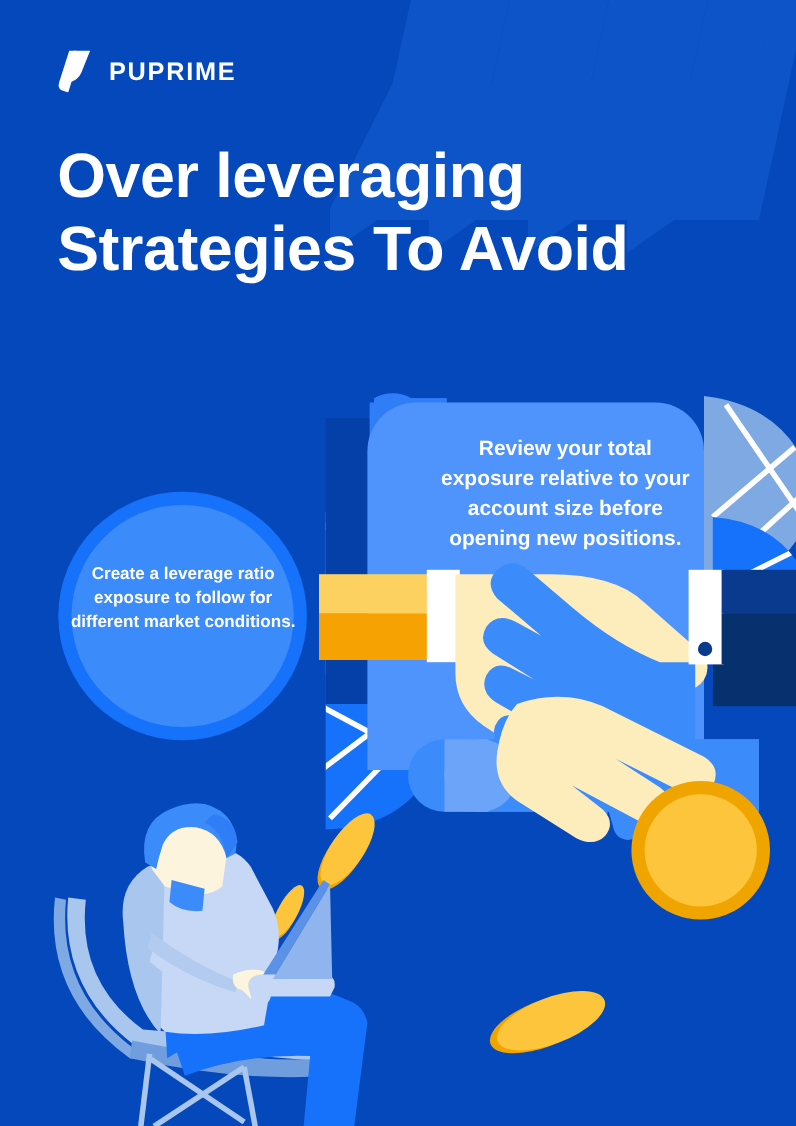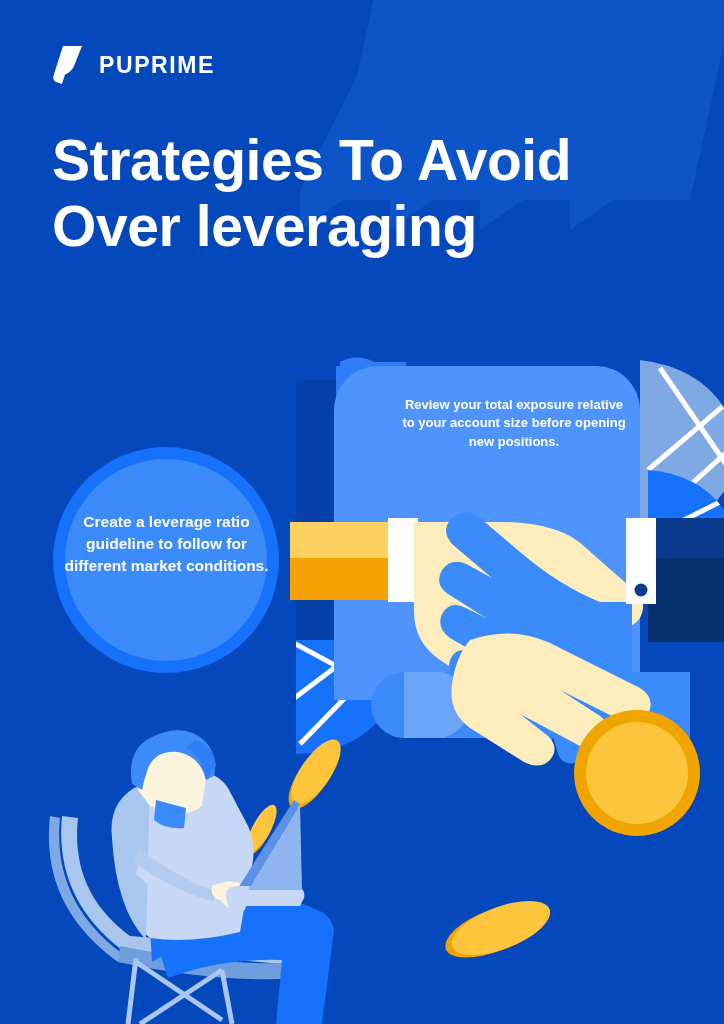--- a/index.html
+++ b/index.html
@@ -64,21 +64,21 @@
     font-weight: bold;
     text-align: center;
     line-height: 1.42;
     z-index: 42;
     font-family: "Liberation Sans", sans-serif;
   }
   #callout-review {
     left: 400px;
     top: 396px;
     width: 228px;
-    font-size: 13px;
+    font-size: 19px;
   }
   #callout-leverage {
     left: 60px;
     top: 511px;
     width: 213px;
     font-size: 15.5px;
   }
   #callout-margin {
     left: 320px;
     top: 779px;
@@ -328,22 +328,22 @@
 
   <div class="logo">
     <svg class="logo-mark" viewBox="0 0 34 38" xmlns="http://www.w3.org/2000/svg">
       <path d="M16 0 L30 0 L22 20 Q19 27 11 29 L2 30 L10 6 Q12 0 16 0 Z" fill="#ffffff"></path>
       <path d="M11 0 L2 28 Q0 34 4 36 L10 38 L20 6 Q22 0 16 0 Z" fill="#ffffff"></path>
     </svg>
     <span class="logo-text">PUPRIME</span>
   </div>
 
   <h1 class="title">
+    <span class="ln">Over leveraging</span>
     <span class="ln">Strategies To Avoid</span>
-    <span class="ln">Over leveraging</span>
   </h1>
 
   <div class="callout" id="callout-review">Review your total exposure relative to your account size before opening new positions.</div>
 
-  <div class="callout" id="callout-leverage">Create a leverage ratio guideline to follow for different market conditions.</div>
+  <div class="callout" id="callout-leverage">Create a leverage ratio exposure to follow for different market conditions.</div>
 
 
 </div>
 
 </body></html>

